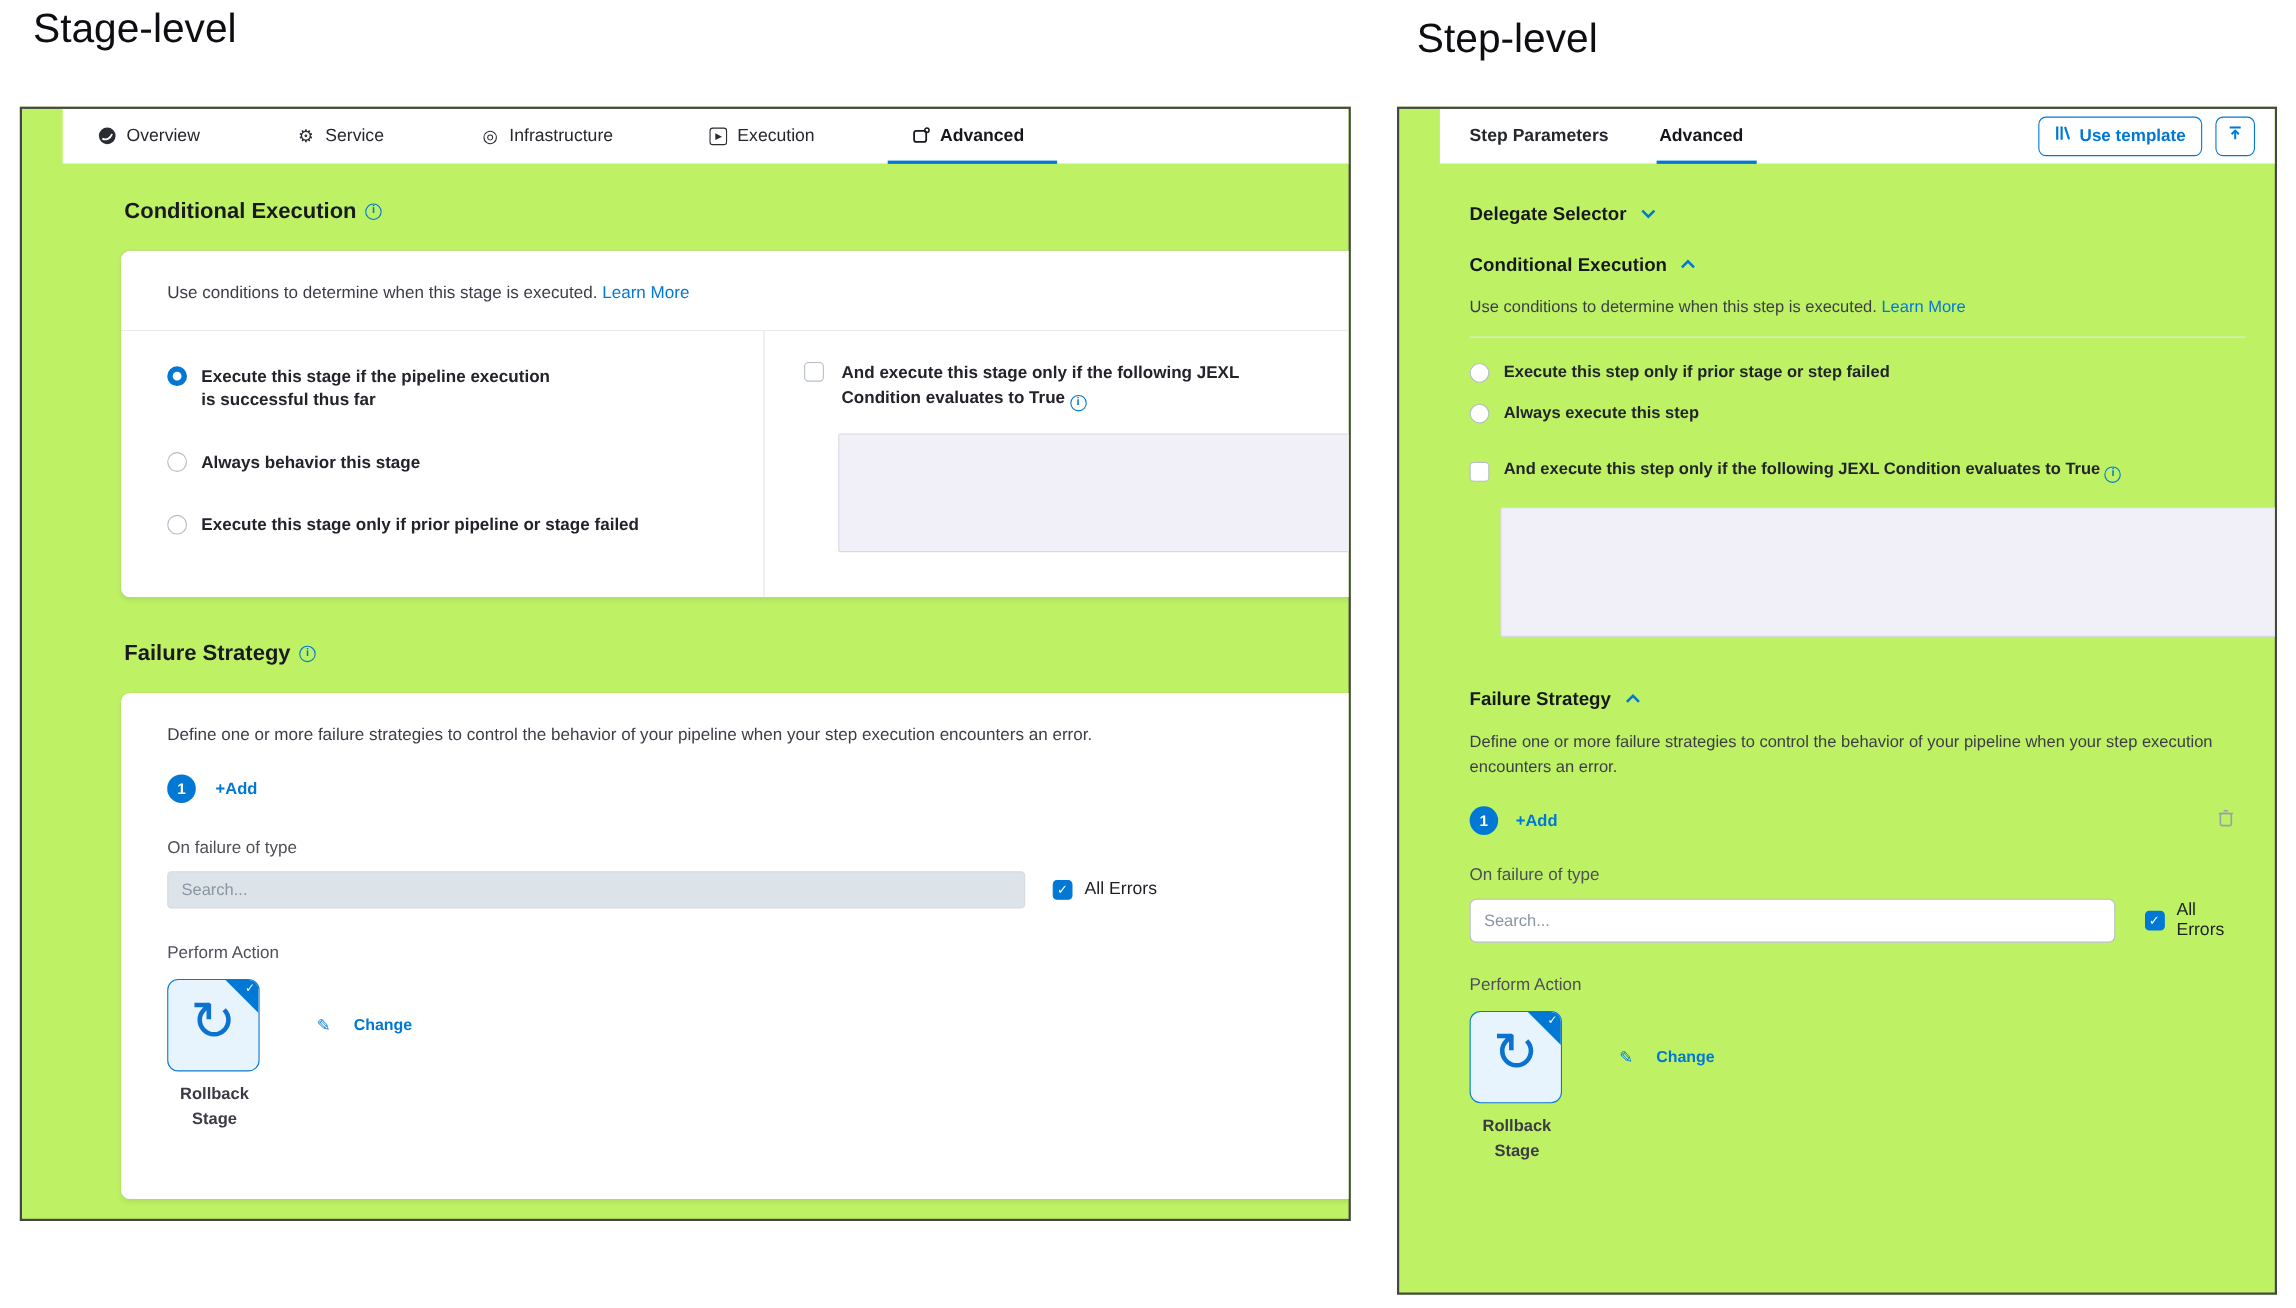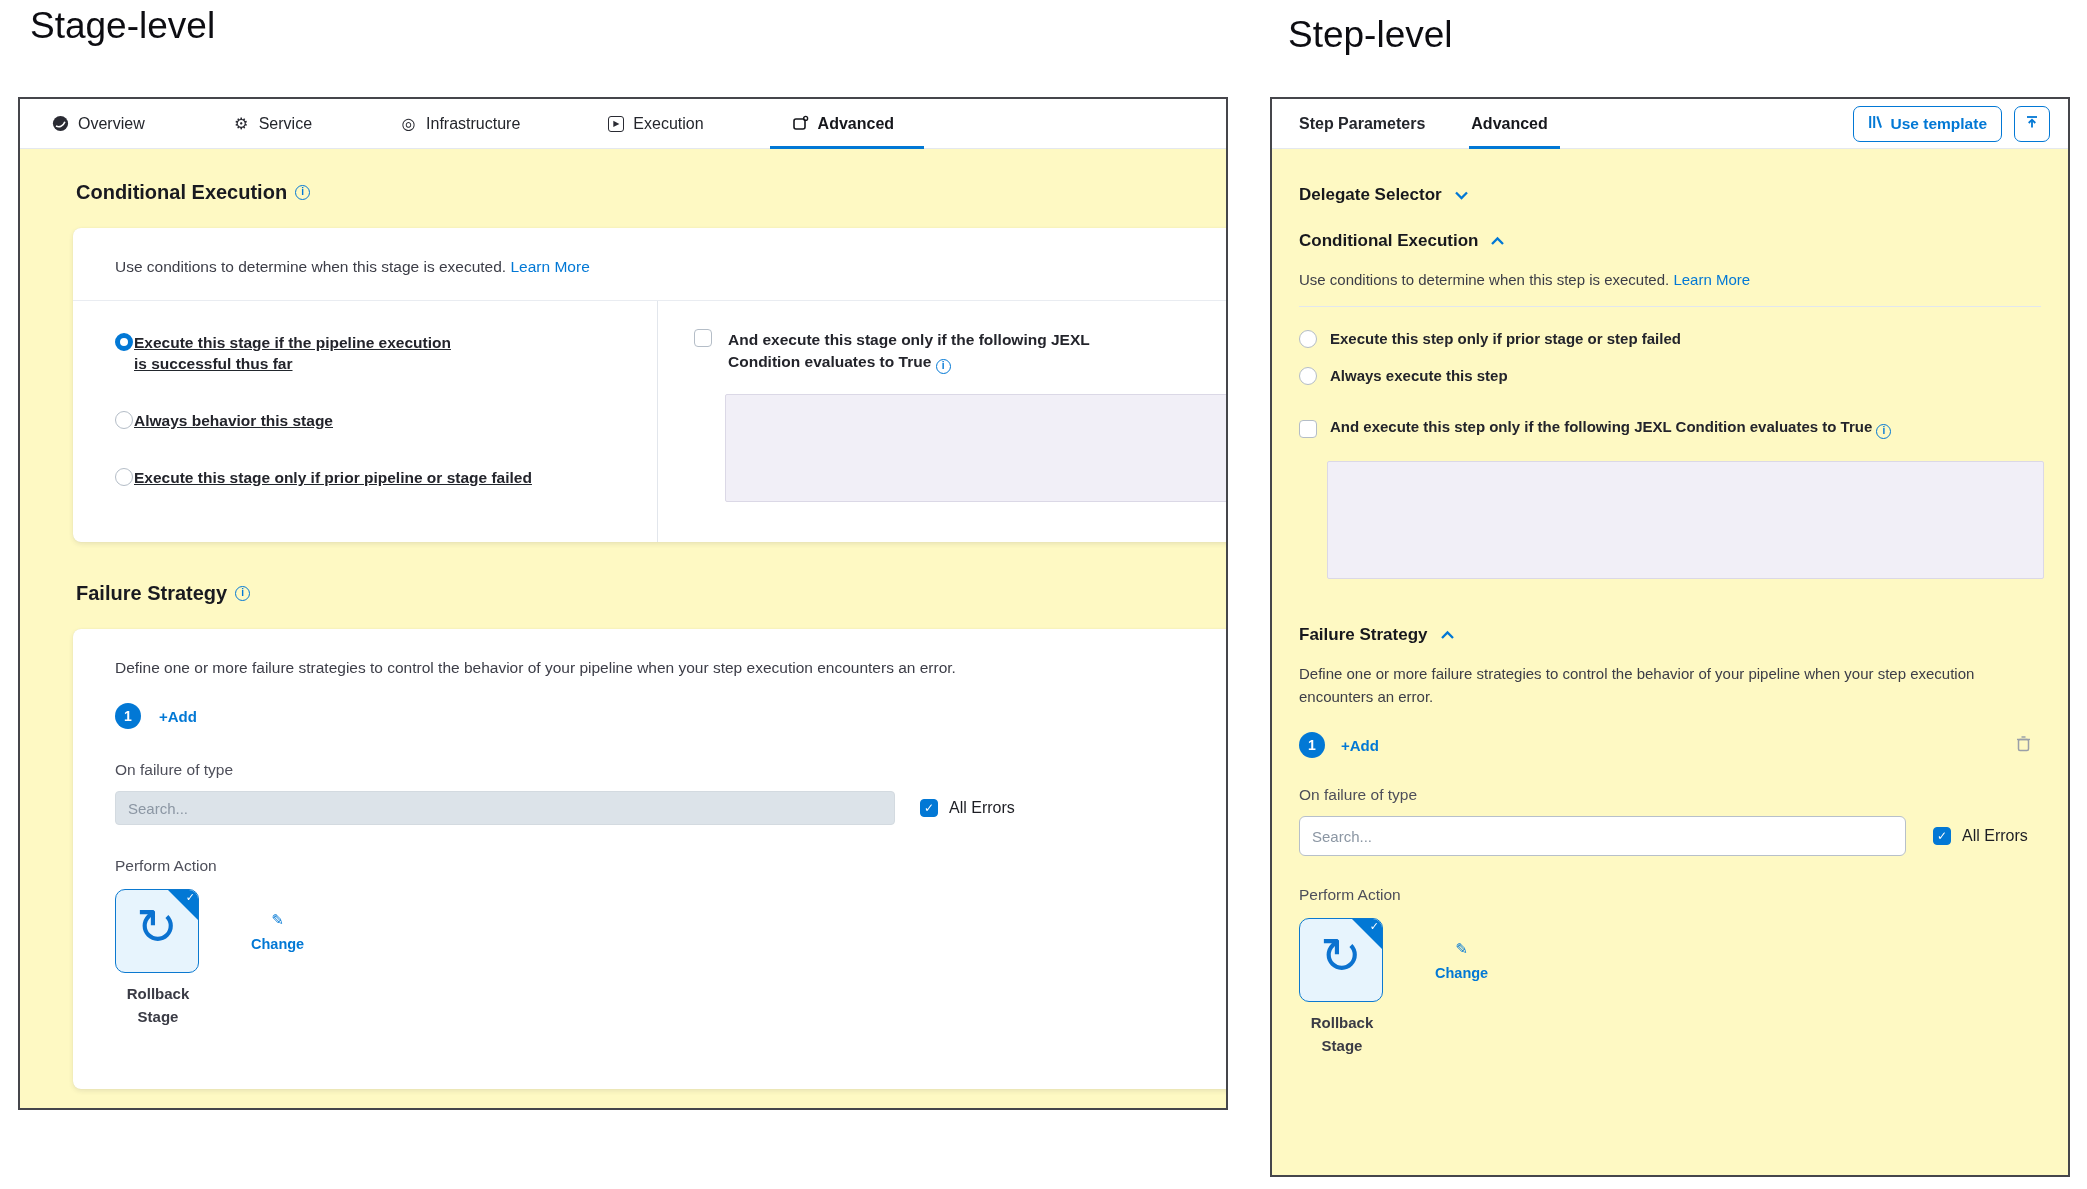--- a/index.html
+++ b/index.html
@@ -2,21 +2,21 @@
 <html><head>
 <meta charset="utf-8">
 <style>
   * { box-sizing: border-box; margin: 0; padding: 0; }
   html,body { width: 2087px; height: 1189px; background: #ffffff;
     font-family: "Liberation Sans", "DejaVu Sans", sans-serif; color:#22272d; }
   .page-title { position:absolute; font-size:37px; font-weight:400; color:#0d0d12; }
   #stage-title { left:30px; top:5px; }
   #step-title  { left:1288px; top:14px; }
 
-  .panel { position:absolute; top:97px; border:2px solid #45464b; background:#fef9c3; overflow:hidden; }
+  .panel { position:absolute; top:97px; border:2px solid #45464b; background:#bef264; overflow:hidden;padding-left:37px; }
   #stage-panel { left:18px;  width:1210px; height:1013px; }
   #step-panel  { left:1270px; width:800px;  height:1080px; }
 
   .tabbar { height:50px; background:#fff; border-bottom:1px solid #e4e8ee; display:flex; align-items:center; }
   .tab { display:flex; align-items:center; gap:9px; font-size:16px; font-weight:500; color:#24262c;
          height:100%; position:relative; cursor:pointer; white-space:nowrap; }
   .tab.active { font-weight:700; color:#16171c; }
   .tab.active::after { content:""; position:absolute; left:-22px; right:-30px; bottom:-1px; height:3px; background:#0278d5; }
   #stage-tabs { padding-left:32px; gap:88px; flex:1; }
   #step-tabs  { padding-left:27px; gap:46px; flex:1; }
@@ -53,21 +53,21 @@
   
   .sg-body { padding:32px 0 0 53px; }
   .sec-title-row { display:flex; align-items:center; gap:8px; margin-left:3px; }
   .sec-title { font-size:20px; font-weight:700; color:#191a20; }
   .card { background:#fff; border-radius:8px; margin-top:24px; width:1380px;
     box-shadow:0 2px 5px rgba(40,41,61,0.10), 0 0 1px rgba(40,41,61,0.10); }
   .card-desc { padding:30px 24px 24px 42px; font-size:15.5px; color:#3c3d47; border-bottom:1px solid #e9ecf1; }
   .cols { display:flex; }
   .col-left { width:585px; padding:32px 24px 36px 42px; border-right:1px solid #e2e6ec; }
   .col-right { flex:1; padding:28px 0 36px 36px; }
-  .opt { display:flex; gap:1px; margin-bottom:26px; align-items:flex-start;text-decoration:underline; }
+  .opt { display:flex; gap:13px; margin-bottom:26px; align-items:flex-start; }
   .opt-label { font-size:15.5px; font-weight:600; color:#23242b; line-height:1.35; }
   #sg-opt1 .opt-label { max-width:330px; }
   .jexl-row { display:flex; gap:16px; align-items:flex-start; }
   .jexl-label { font-size:15.5px; font-weight:600; color:#23242b; line-height:1.45; max-width:420px; }
   .jexl-area { margin:20px 0 0 31px; width:545px; height:108px; background:#f1eff7; border:1px solid #dbd8e6;
     border-radius:2px; resize:none; outline:none; }
   #sg-jexl-area { width:560px; }
 
   .fs-card { padding:30px 24px 0 42px; height:460px; }
   .fs-desc { font-size:15.5px; color:#3c3d47; }
@@ -86,21 +86,21 @@
   .action-card { position:relative; width:84px; height:84px; background:#e7f4fd; border:1.6px solid #0b79d0;
     border-radius:10px; overflow:hidden; display:flex; align-items:center; justify-content:center; cursor:pointer; }
   .action-card .corner { position:absolute; top:0; right:0; width:0; height:0;
     border-top:30px solid #0278d5; border-left:30px solid transparent; }
   .action-card .corner-check { position:absolute; top:1px; right:3px; color:#fff; font-size:11px; font-weight:700; }
   .action-card .corner-check::after { content:"\2713"; }
   .rollback-glyph { font-family:"DejaVu Sans",sans-serif; font-size:50px; line-height:1; color:#0b72d0; margin-top:-8px; }
   .rollback-glyph::after { content:"\21BB"; }
   .pencil { font-family:"DejaVu Sans",sans-serif; color:#0278d5; font-size:15px; }
   .pencil::after { content:"\270E"; }
-  .change-link { display:flex; align-items:center; gap:7px; font-size:14.5px; font-weight:700; color:#0278d5; cursor:pointer;flex-direction:column; }
+  .change-link { display:flex; align-items:center; gap:21px; font-size:14.5px; font-weight:700; color:#0278d5; cursor:pointer; }
   .action-name { width:86px; text-align:center; margin-top:10px; font-size:15px; font-weight:600; color:#3a3b45; line-height:1.5; }
 
   
   .sp-body { padding:36px 27px 0 27px; }
   .sp-sec-row { display:flex; align-items:center; gap:12px; margin-bottom:26px; cursor:pointer; }
   .sp-sec-title { font-size:17px; font-weight:700; color:#17181d; }
   .sp-desc { font-size:15px; color:#3c3d47; margin:-8px 0 14px 0; line-height:1.5; }
   .sp-divider { border:none; border-top:1px solid #e2e7ee; margin:0 0 22px 0; }
   .sp-opt { display:flex; gap:13px; align-items:center; margin-bottom:17px; }
   .sp-opt .opt-label { font-size:15px; }

